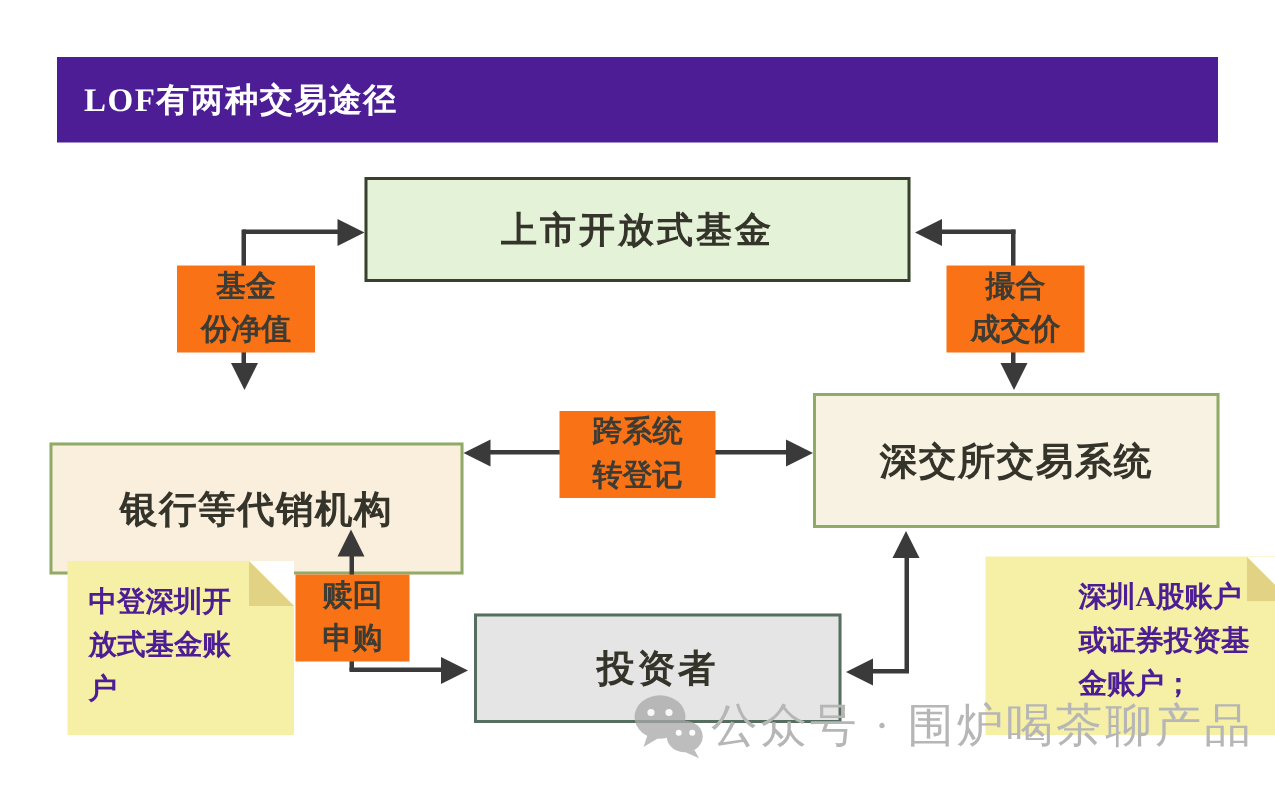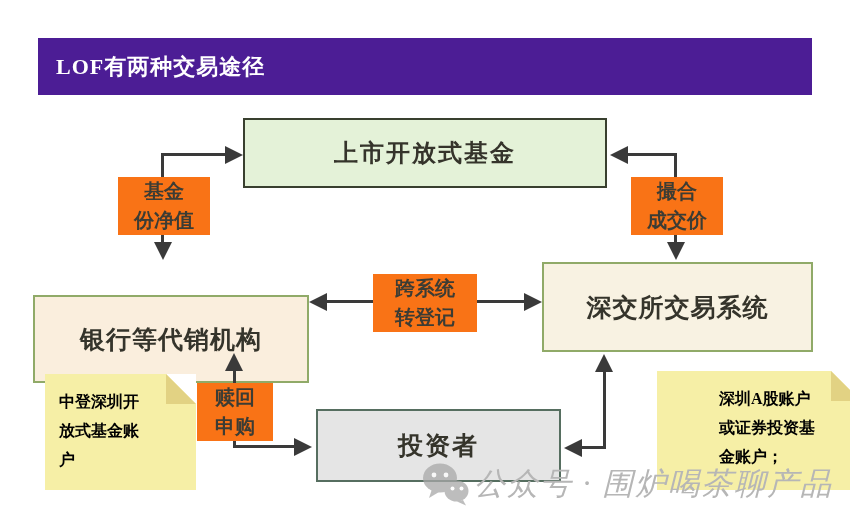--- a/index.html
+++ b/index.html
@@ -31,29 +31,29 @@
   .ah-up{border-left:9px solid transparent;border-right:9px solid transparent;border-bottom:18px solid #3a3a3a;}
   .ah-down{border-left:9px solid transparent;border-right:9px solid transparent;border-top:18px solid #3a3a3a;}
   
   .edge-label{
     position:absolute;background:#f97316;text-align:center;font-weight:bold;
     white-space:pre-line;font-size:20px;line-height:29px;color:#3c3c34;
   }
   
   .note{position:absolute;background:#f6efa6;}
   .note-text{
-    white-space:pre-line;font-weight:bold;font-size:16px;line-height:29px;
-    color:#000000;padding:13px 0 0 14px;
+    white-space:pre-line;font-weight:bold;font-size:19px;line-height:29px;
+    color:#4c1d95;padding:13px 0 0 14px;
   }
   .fold-cut{position:absolute;top:0;right:0;width:30px;height:30px;background:#ffffff;
     -webkit-clip-path:polygon(0 0,100% 0,100% 100%);clip-path:polygon(0 0,100% 0,100% 100%);}
   .fold-flap{position:absolute;top:0;right:0;width:30px;height:30px;background:#e2d283;
     -webkit-clip-path:polygon(0 0,100% 100%,0 100%);clip-path:polygon(0 0,100% 100%,0 100%);}
   
-  .watermark{position:absolute;left:422px;top:462px;display:flex;align-items:center;z-index:50;font-style:italic;}
+  .watermark{position:absolute;left:422px;top:462px;display:flex;align-items:center;z-index:50;}
   .wm-icon{width:48px;height:44px;opacity:0.75;}
   .wm-text{
     font-size:31px;color:#b6b6b6;letter-spacing:2px;margin-left:4px;
     font-family:"Liberation Serif","DejaVu Serif",serif;
   }
 </style>
 </head>
 <body>
 
 <div id="canvas">

